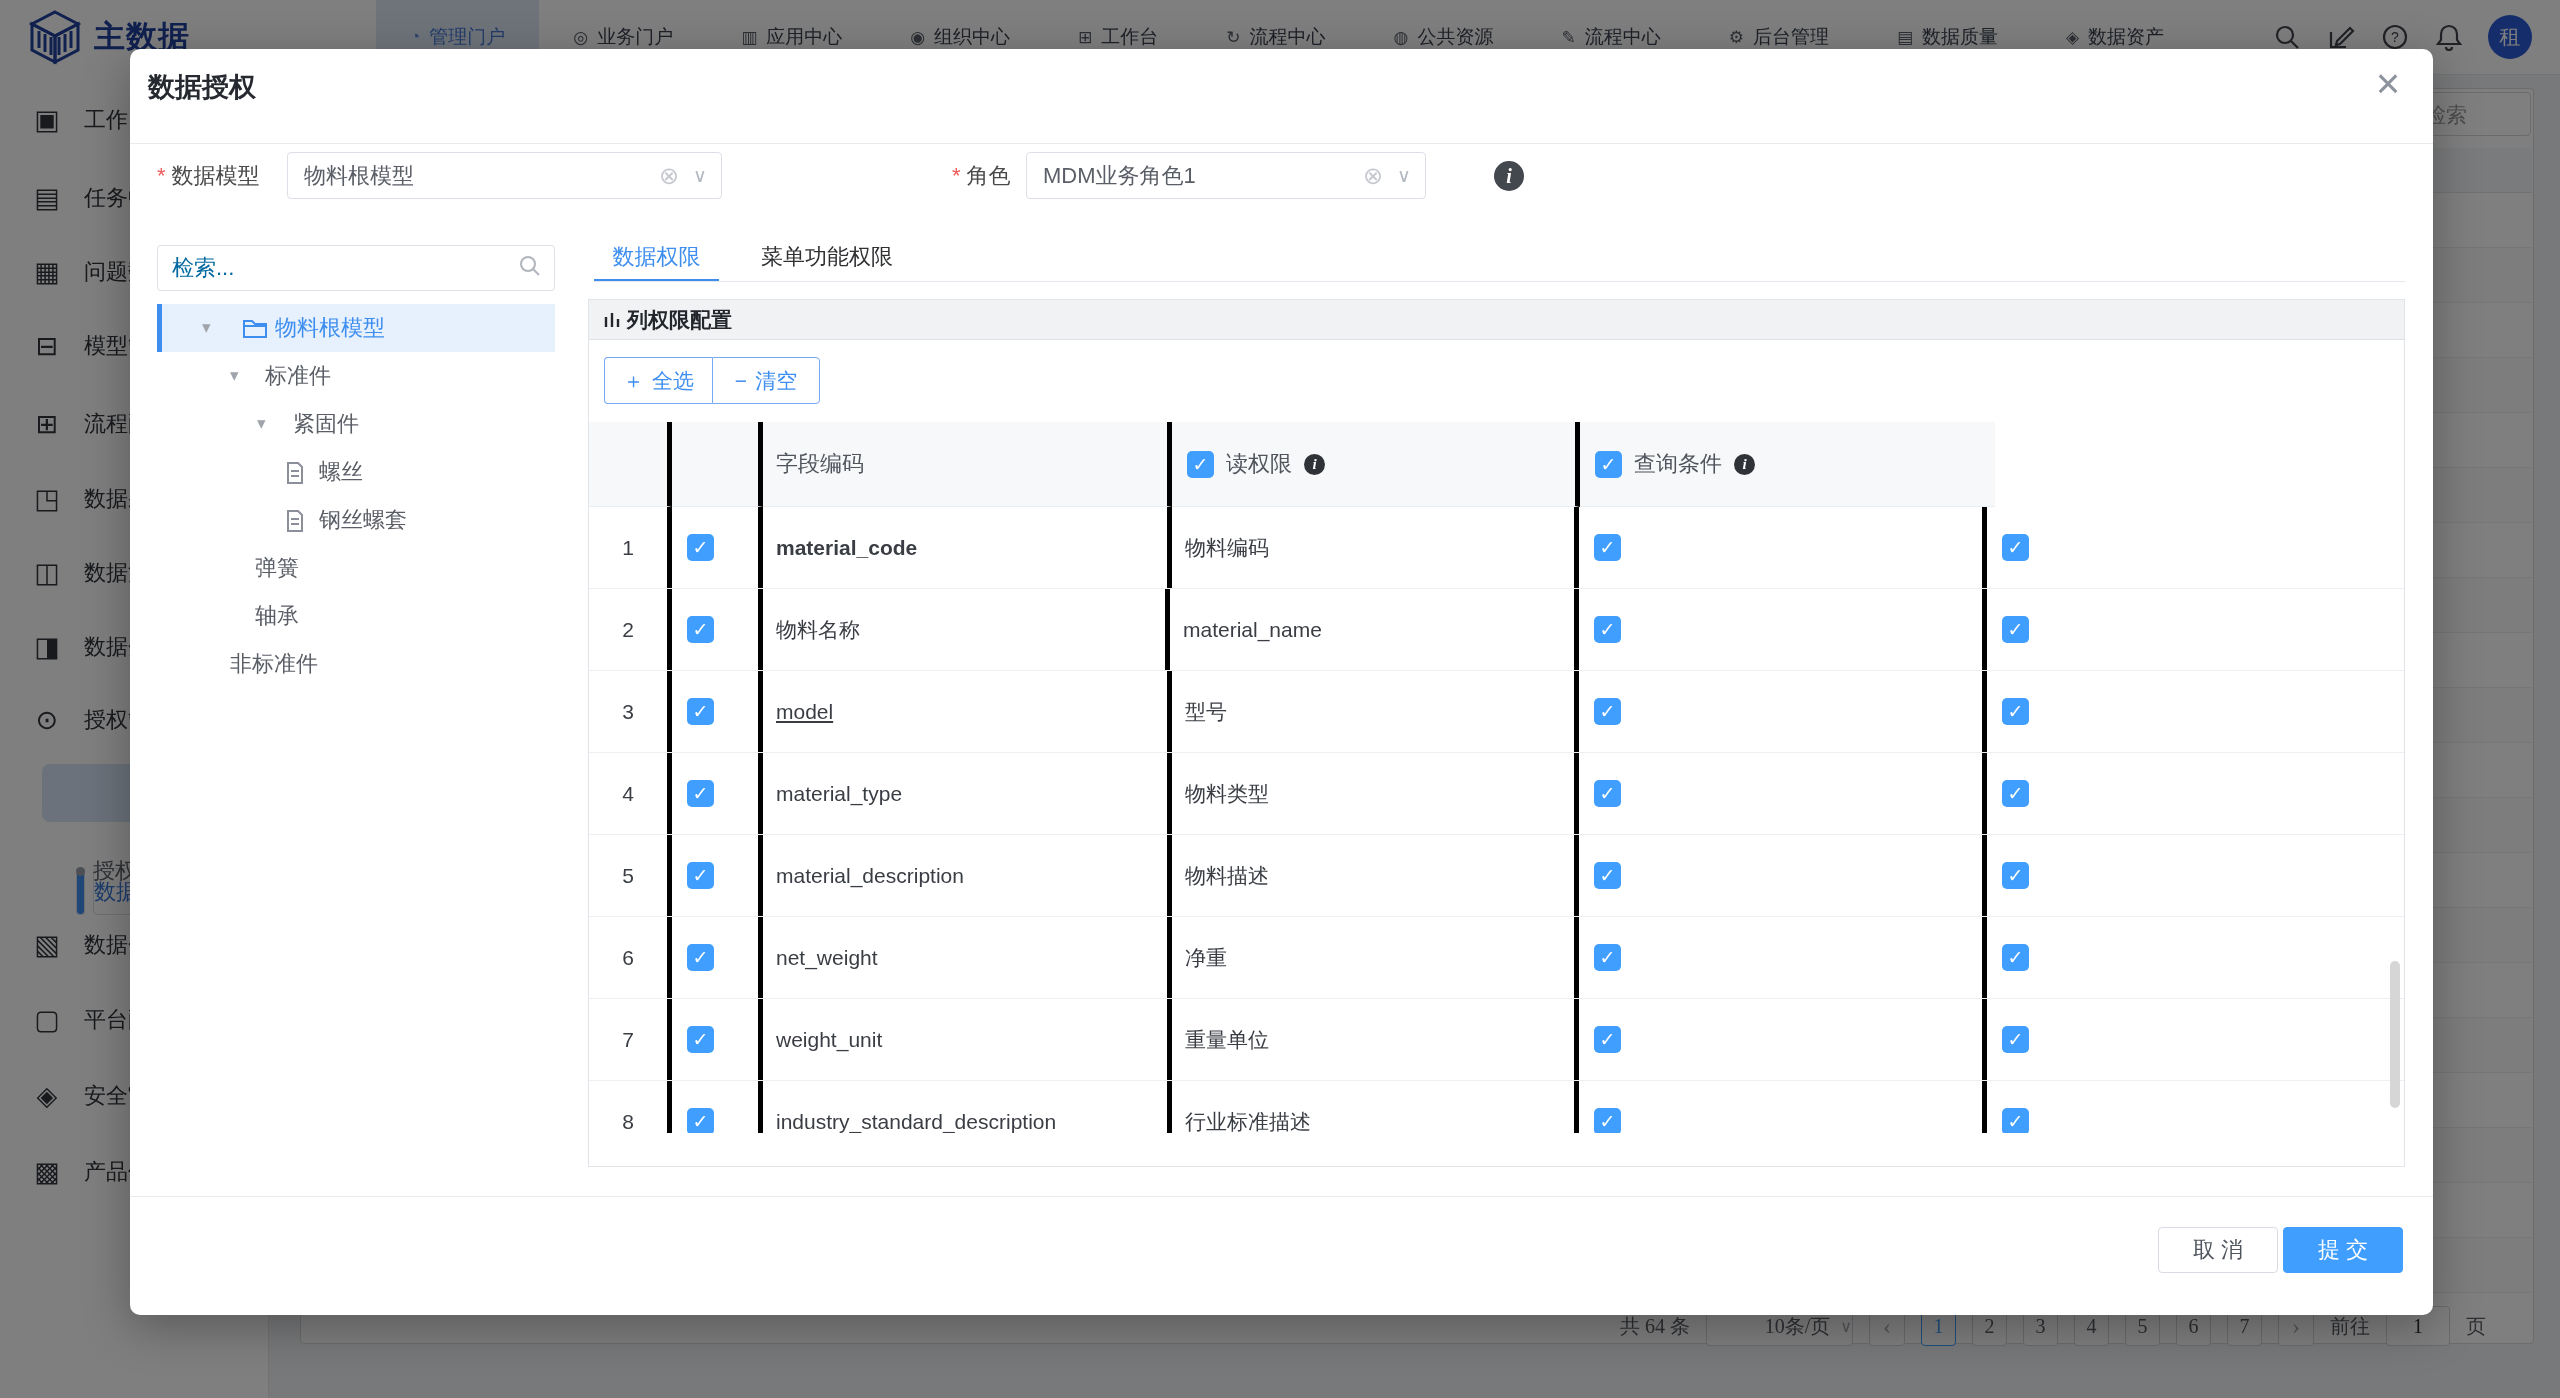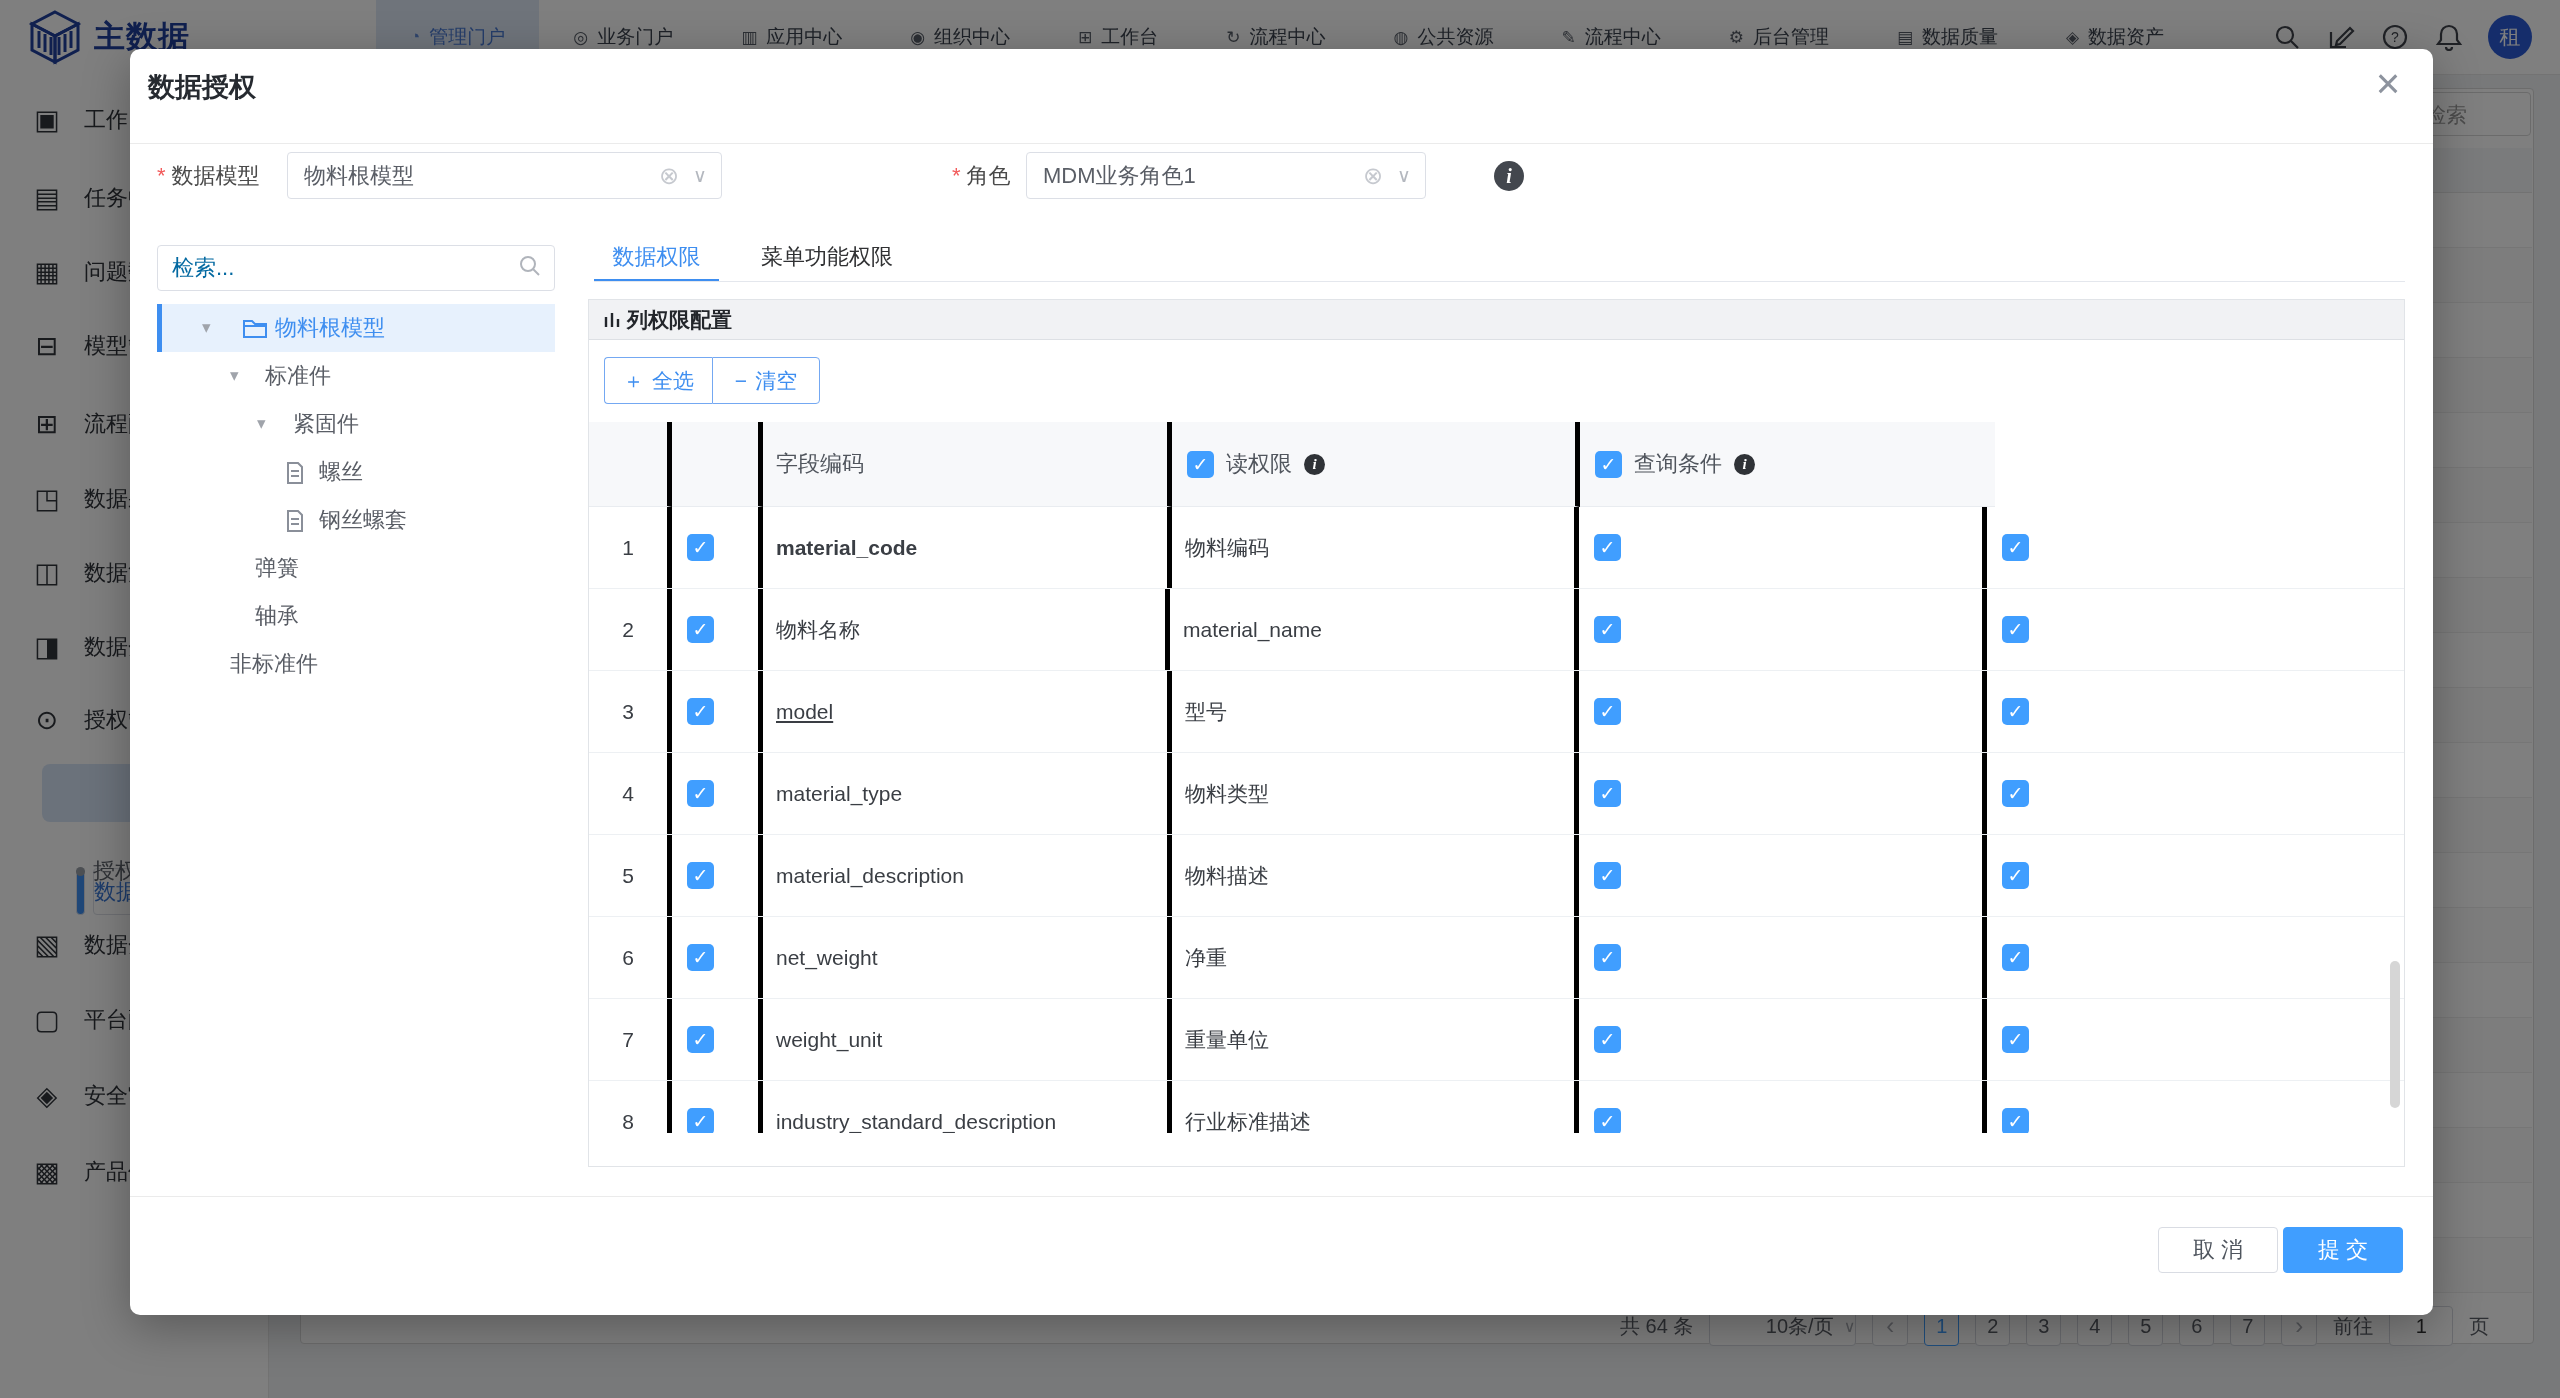--- a/index.html
+++ b/index.html
@@ -33,21 +33,21 @@
   .side-dot.sel{background:#3e8ef0;}
 
   .content-card{position:absolute;left:300px;top:88px;width:2232px;height:1254px;background:#ffffff;border:1px solid #d8d8d8;border-radius:4px;z-index:1;}
   .bg-search{position:absolute;left:2412px;top:92px;width:119px;height:44px;border:1px solid #d6d6d6;border-radius:4px;background:#fff;z-index:1;
     font-size:21px;color:#9a9a9a;line-height:44px;padding-left:12px;box-sizing:border-box;}
   .bg-table{position:absolute;left:320px;top:148px;width:2212px;z-index:1;}
   .bg-thead{height:44px;background:#f5f6f8;border-bottom:1px solid #e4e4e4;}
   .bg-row{height:55px;border-bottom:1px solid #ececec;box-sizing:border-box;}
   .bg-row.odd{background:#fafafa;}
 
-  .pager{position:absolute;left:1620px;top:1306px;height:40px;display:flex;align-items:center;gap:16px;z-index:1;font-size:20px;color:#5a5e66;}
+  .pager{position:absolute;left:1620px;top:1306px;height:40px;display:flex;align-items:center;gap:16px;z-index:1;font-size:20px;color:#5a5e66;font-family:Liberation Serif, serif;}
   .pg-total{white-space:nowrap;}
   .pg-size{width:147px;height:40px;border:1px solid #d4d7de;border-radius:4px;background:#fff;display:flex;align-items:center;justify-content:flex-end;gap:10px;box-sizing:border-box;}
   .pg-size .chev{color:#a8abb2;font-size:16px;}
   .pg-btn{width:36px;height:40px;border:1px solid #d4d7de;border-radius:4px;background:#fff;display:flex;align-items:center;justify-content:center;color:#a8abb2;font-size:24px;box-sizing:border-box;}
   .pg-num{width:35px;height:40px;border:1px solid #d4d7de;border-radius:4px;background:#fff;display:flex;align-items:center;justify-content:center;color:#5a5e66;box-sizing:border-box;}
   .pg-num.active{border-color:#409eff;color:#409eff;}
   .pg-jump-input{width:64px;height:40px;border:1px solid #d4d7de;border-radius:4px;background:#fff;display:flex;align-items:center;justify-content:center;color:#303133;box-sizing:border-box;}
 
   
   .overlay{position:absolute;left:0;top:0;width:2560px;height:1398px;background:rgba(0,0,0,0.5);z-index:10;}

